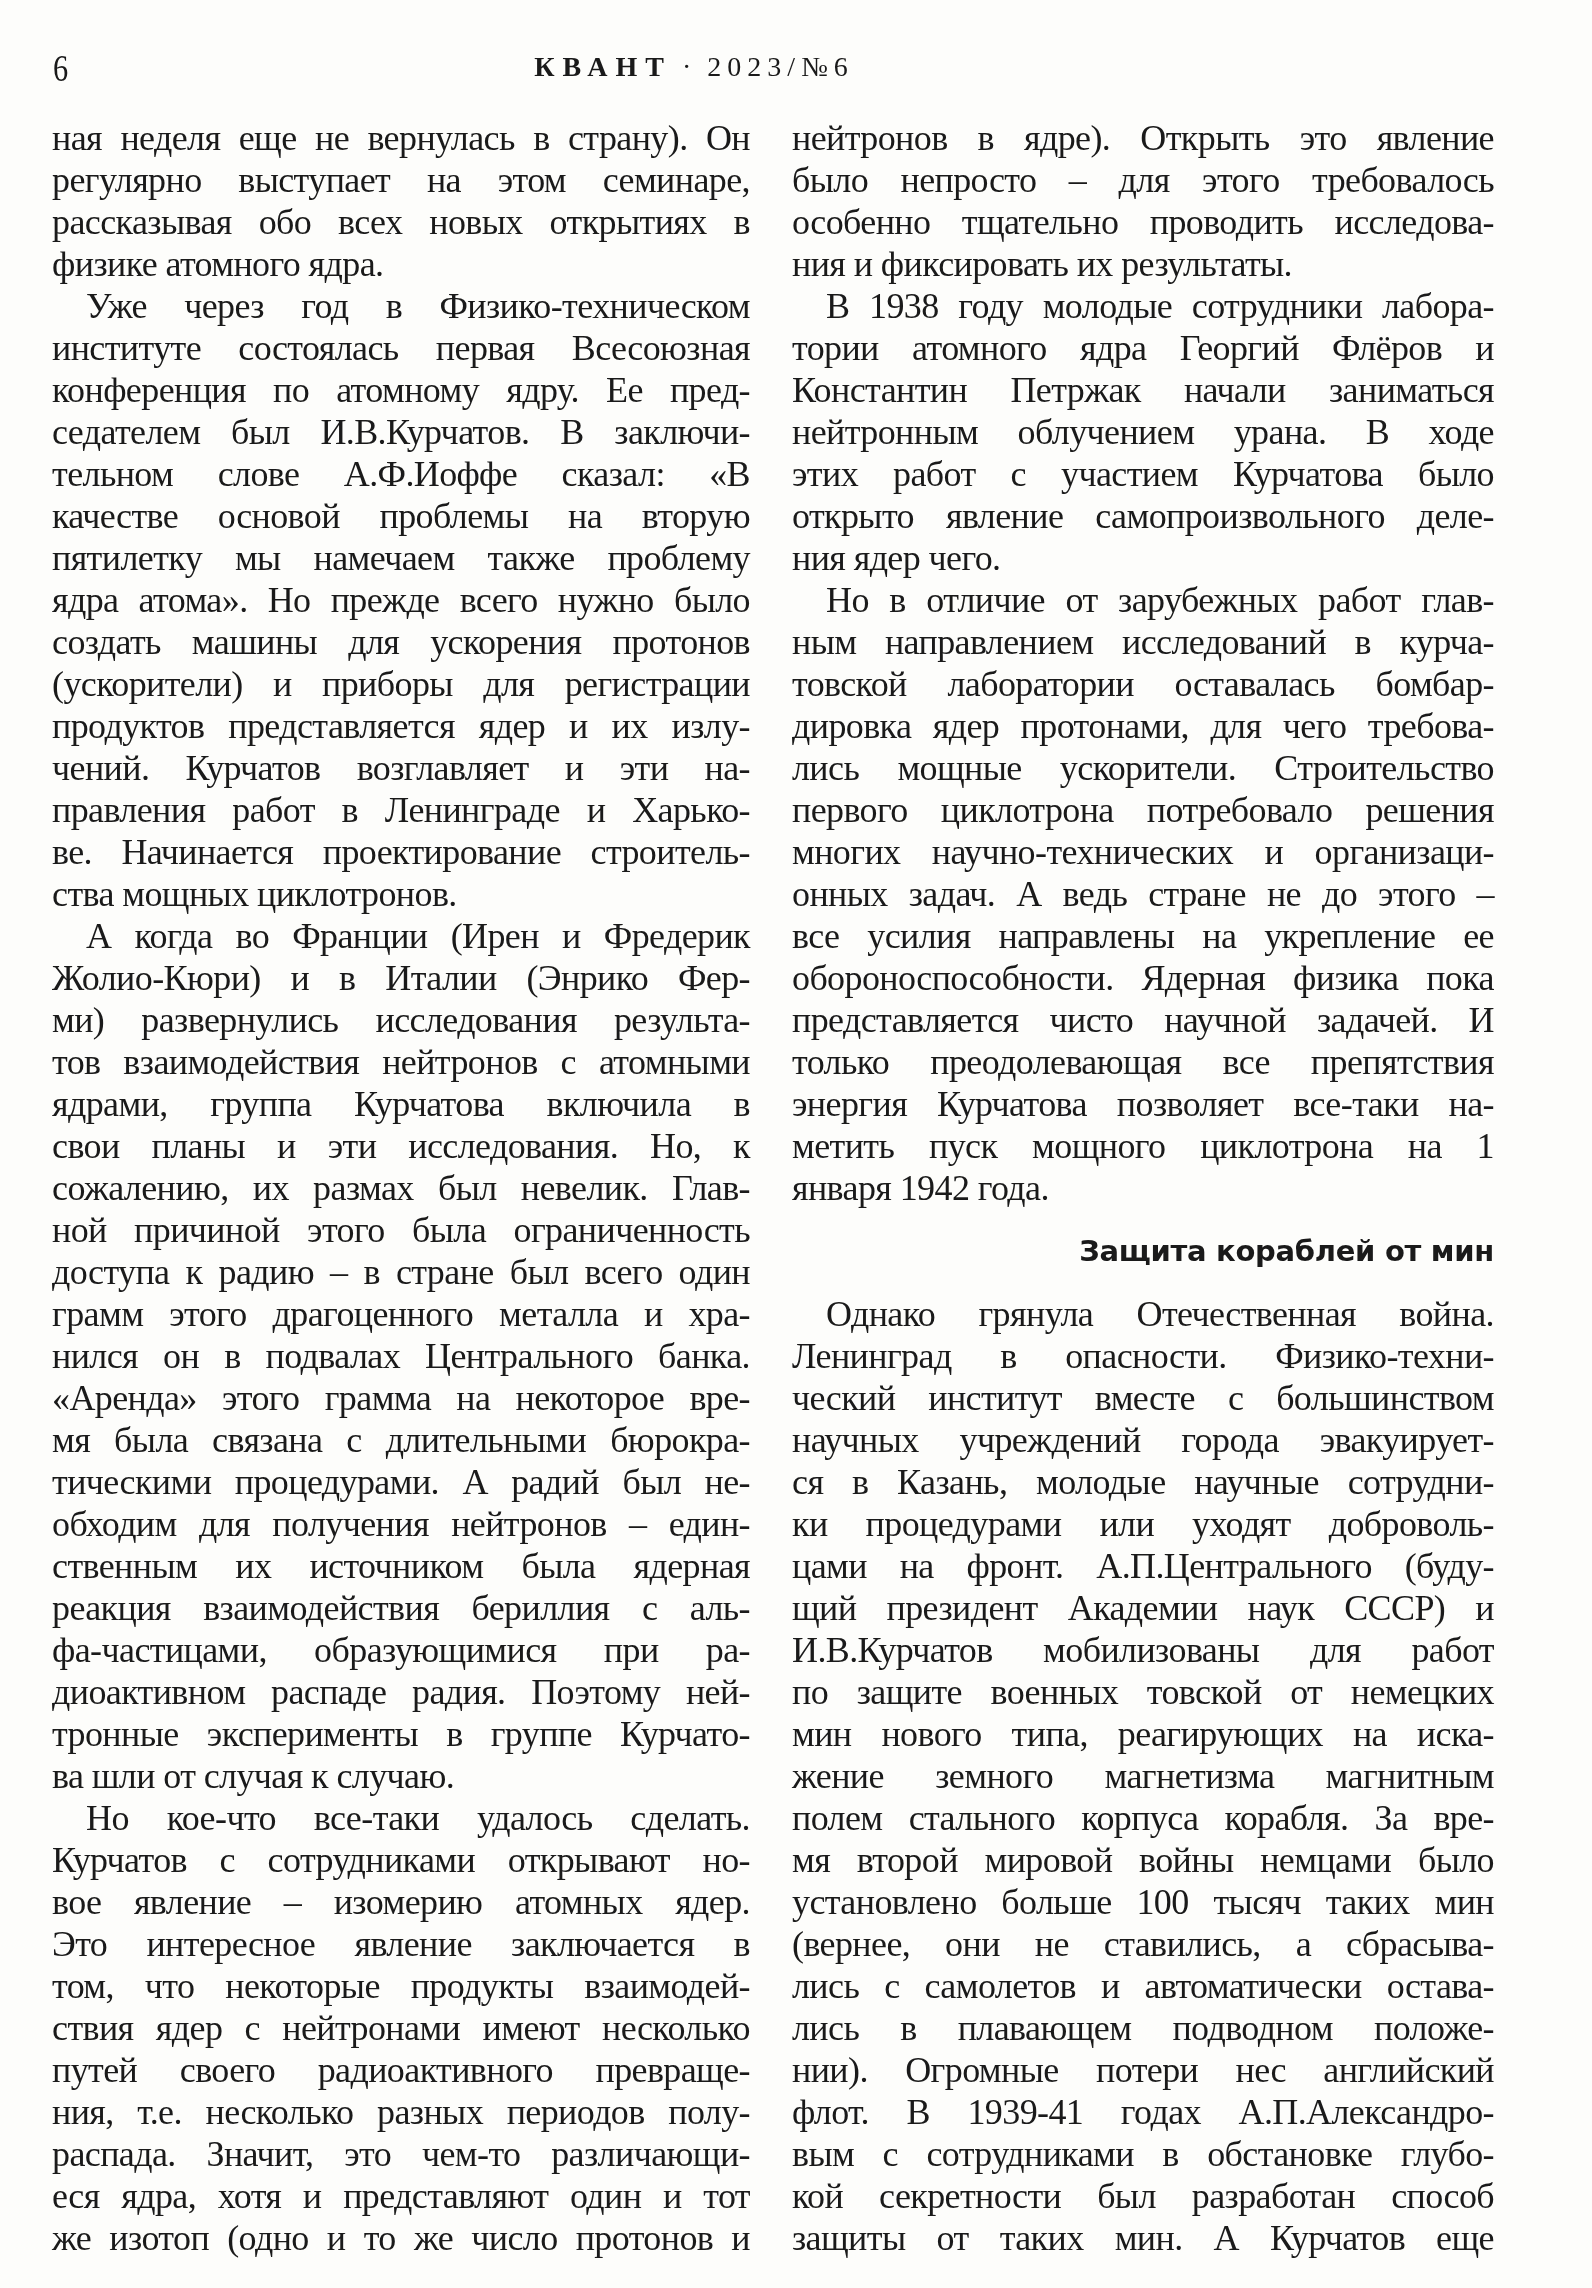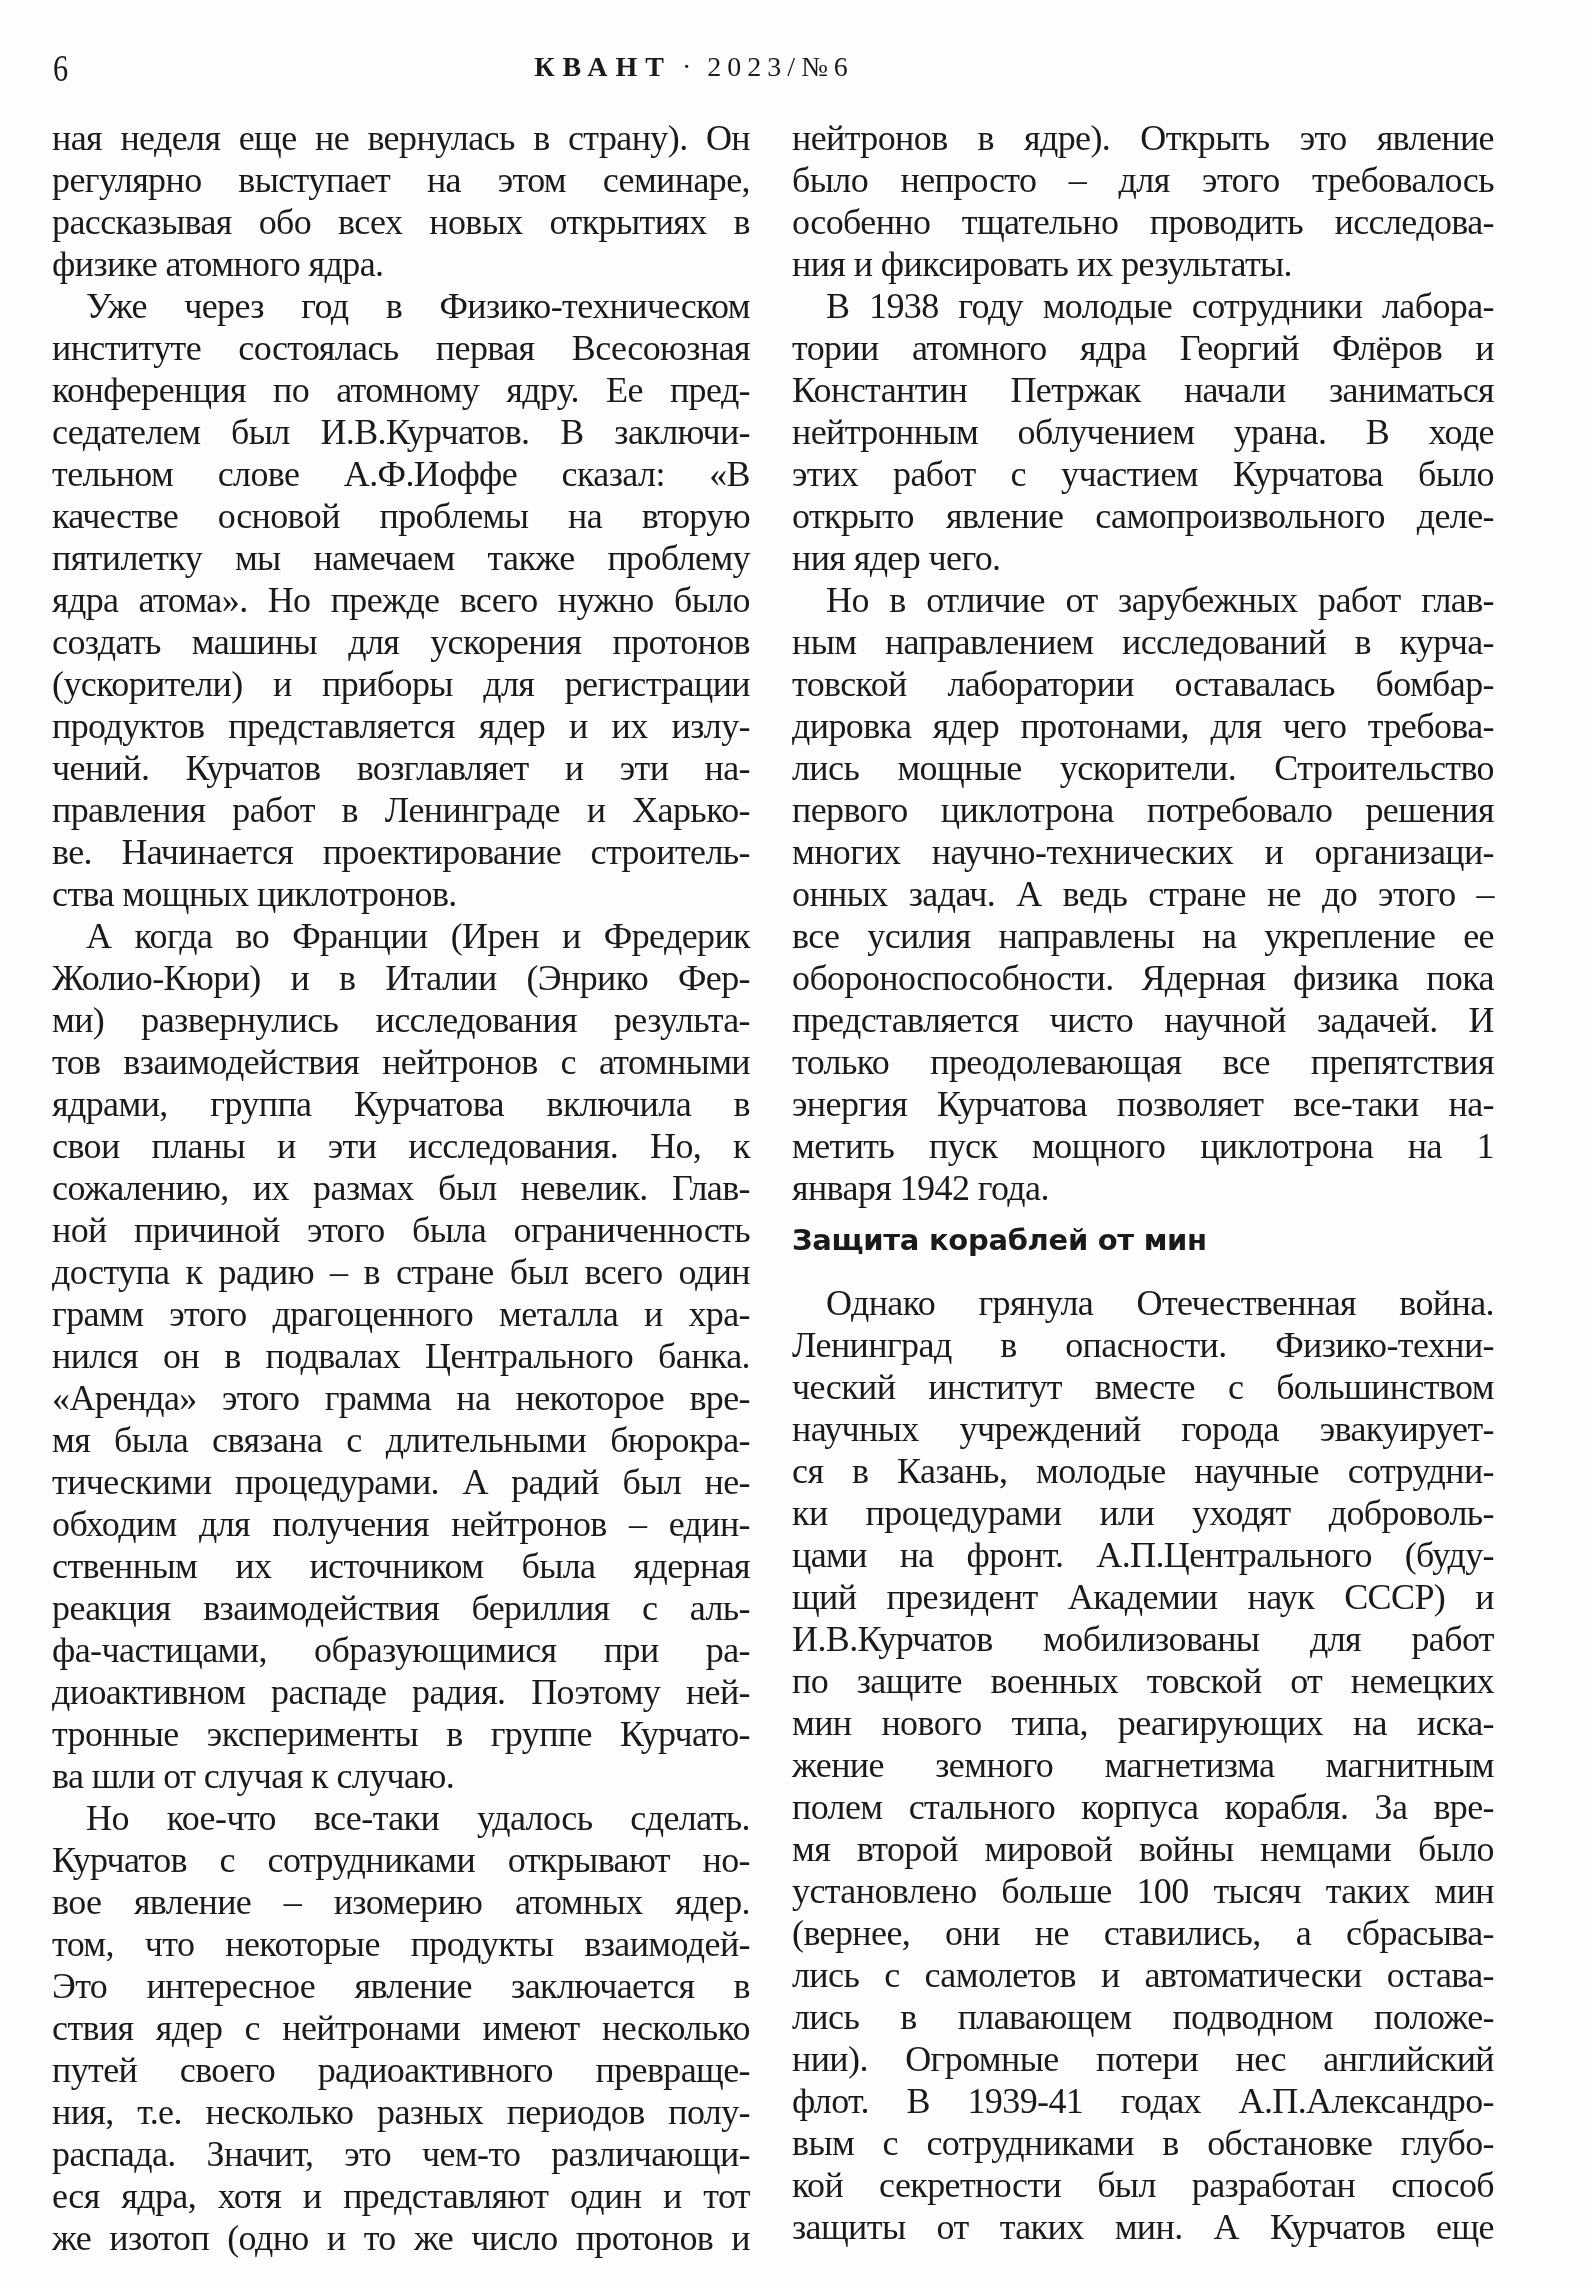--- a/index.html
+++ b/index.html
@@ -8,21 +8,21 @@
   .page-num { position: absolute; left: 53px; top: 0; font-family: "Liberation Serif", serif; font-size: 38px; line-height: 40px; transform: scaleX(0.8); transform-origin: left; }
   .running-head { position: absolute; left: 0; width: 1388px; top: 2px; text-align: center; font-family: "Liberation Serif", serif; font-size: 28px; line-height: 34px; letter-spacing: 6px; }
   .running-head .mag { font-weight: bold; letter-spacing: 8px; }
   .running-head .sep { padding: 0 10px; }
   .column { position: absolute; top: 117px; font-family: "Liberation Serif", serif; font-size: 36px; line-height: 42px; }
   .col-left { left: 52px; width: 698px; }
   .col-right { left: 792px; width: 702px; }
   .line { display: block; white-space: nowrap; text-align: justify; text-align-last: justify; height: 42px; letter-spacing: -0.6px; }
   .line.last { text-align-last: left; }
   .line.indent { padding-left: 34px; }
-  .heading { display: block; font-family: "DejaVu Sans", sans-serif; font-weight: bold; font-size: 29px; text-align: left; height: 42px; line-height: 42px; margin-top: 10px; margin-bottom: 21px; letter-spacing: -0.3px; }
+  .heading { display: block; font-family: "DejaVu Sans", sans-serif; font-weight: bold; font-size: 29px; text-align: right; height: 42px; line-height: 42px; margin-top: 21px; margin-bottom: 21px; letter-spacing: -0.3px; }
 </style>
 </head>
 <body>
 
 <div class="header">
   <span class="page-num">6</span>
   <div class="running-head">
     <span class="mag">КВАНТ</span><span class="sep">·</span><span class="issue">2023/№6</span>
   </div>
 </div>
@@ -71,22 +71,22 @@
       <span class="line">реакция взаимодействия бериллия с аль-</span>
       <span class="line">фа-частицами, образующимися при ра-</span>
       <span class="line">диоактивном распаде радия. Поэтому ней-</span>
       <span class="line">тронные эксперименты в группе Курчато-</span>
       <span class="line last">ва шли от случая к случаю.</span>
     </div>
     <div>
       <span class="line indent">Но кое-что все-таки удалось сделать.</span>
       <span class="line">Курчатов с сотрудниками открывают но-</span>
       <span class="line">вое явление – изомерию атомных ядер.</span>
+      <span class="line">Это интересное явление заключается в</span>
       <span class="line">том, что некоторые продукты взаимодей-</span>
-      <span class="line">Это интересное явление заключается в</span>
       <span class="line">ствия ядер с нейтронами имеют несколько</span>
       <span class="line">путей своего радиоактивного превраще-</span>
       <span class="line">ния, т.е. несколько разных периодов полу-</span>
       <span class="line">распада. Значит, это чем-то различающи-</span>
       <span class="line">еся ядра, хотя и представляют один и тот</span>
       <span class="line">же изотоп (одно и то же число протонов и</span>
     </div>
   </div>
 <div class="column col-right" id="col-right">
     <div>

